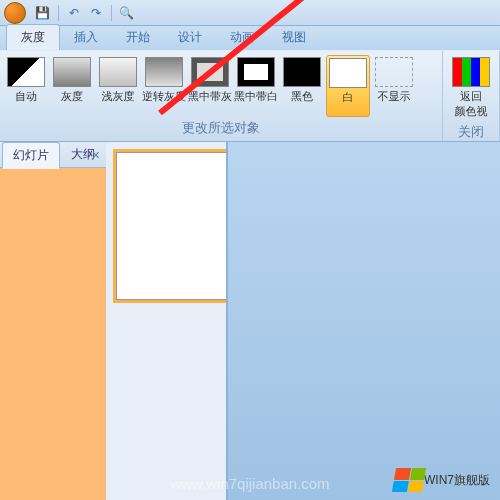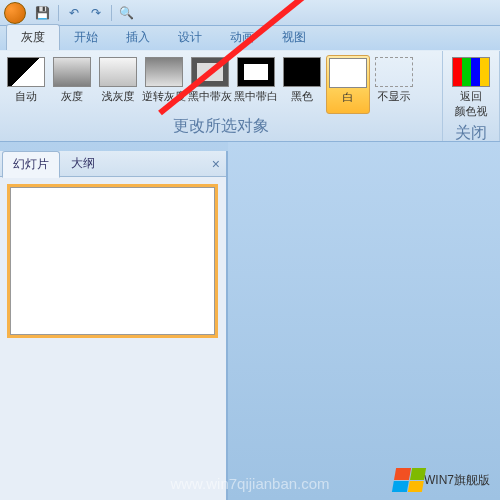--- a/index.html
+++ b/index.html
@@ -28,25 +28,25 @@
     .sw-graywhite::after { content:''; position:absolute; inset:5px; background:#fff; }
     .sw-blackgray { background: #555; position: relative; }
     .sw-blackgray::after { content:''; position:absolute; inset:5px; background:#ddd; }
     .sw-blackwhite { background: #000; position: relative; }
     .sw-blackwhite::after { content:''; position:absolute; inset:6px; background:#fff; }
     .sw-black { background: #000; }
     .sw-white { background: #fff; }
     .sw-noshow { border: 1px dashed #999; background: transparent; }
     .sw-color { background: linear-gradient(90deg, #f00 0%, #f00 25%, #0c0 25%, #0c0 50%, #00f 50%, #00f 75%, #fc0 75%); }
     .ribbon-label { font-size: 11px; color: #333; text-align: center; white-space: nowrap; }
-    .group-label { text-align: center; font-size: 16px; color: #5a7ca5; padding: 2px 0; }
+    .group-label { text-align: center; font-size: 13px; color: #5a7ca5; padding: 2px 0; }
     .return-group { display: flex; flex-direction: column; align-items: center; padding: 4px 6px; }
     
     .workspace { display: flex; height: calc(500px - 142px); position: relative; }
-    .side-panel { width: 228px; background: #fdba74; border-right: 2px solid #8db2d8; display: flex; flex-direction: column; margin-top: 9px; }
+    .side-panel { width: 228px; background: #fdba74; border-right: 2px solid #8db2d8; display: flex; flex-direction: row; }
     .panel-tabs { height: 26px; display: flex; align-items: center; background: linear-gradient(180deg, #e0ebf6 0%, #d0e0f0 100%); border-bottom: 1px solid #9cb8d5; position: relative; padding-left: 2px; }
     .panel-tab { padding: 4px 10px; font-size: 12px; color: #336; border: 1px solid transparent; cursor: pointer; }
     .panel-tab.active { background: #f0f5fb; border: 1px solid #9cb8d5; border-bottom-color: #f0f5fb; border-radius: 3px 3px 0 0; position: relative; top: 1px; }
     .panel-close { position: absolute; right: 6px; color: #5a7ca5; font-size: 14px; cursor: pointer; }
     .thumb-area { flex: 1; padding: 10px; background: #e7eef7; overflow: hidden; }
     .thumb { width: 205px; height: 148px; background: #fff; border: 1px solid #999; box-shadow: 0 0 0 3px #f7b24a; cursor: pointer; }
     .main-area { flex: 1; background: linear-gradient(180deg, #b9d5f0 0%, #9ec2e3 100%); }
     
     .arrow { position: absolute; width: 260px; height: 6px; background: #f22; top: 110px; left: 160px; transform: rotate(-39deg); transform-origin: left center; z-index: 5; }
     .arrow::after { content:''; position:absolute; right:-2px; top:-9px; border:12px solid transparent; border-left:18px solid #f22; }
@@ -64,22 +64,22 @@
   <div class="qat-btn">💾</div>
   <div class="qat-sep"></div>
   <div class="qat-btn">↶</div>
   <div class="qat-btn">↷</div>
   <div class="qat-sep"></div>
   <div class="qat-btn">🔍</div>
 </div>
 
 <div class="tabs">
   <div class="tab active">灰度</div>
+  <div class="tab">插入</div>
   <div class="tab">开始</div>
-  <div class="tab">插入</div>
   <div class="tab">设计</div>
   <div class="tab">动画</div>
   <div class="tab">视图</div>
 </div>
 
 <div class="ribbon">
   <div class="ribbon-group" style="flex:1">
     <div class="ribbon-buttons" id="ribbon-buttons">
         <div class="ribbon-item">
           <div class="swatch sw-auto"></div>

